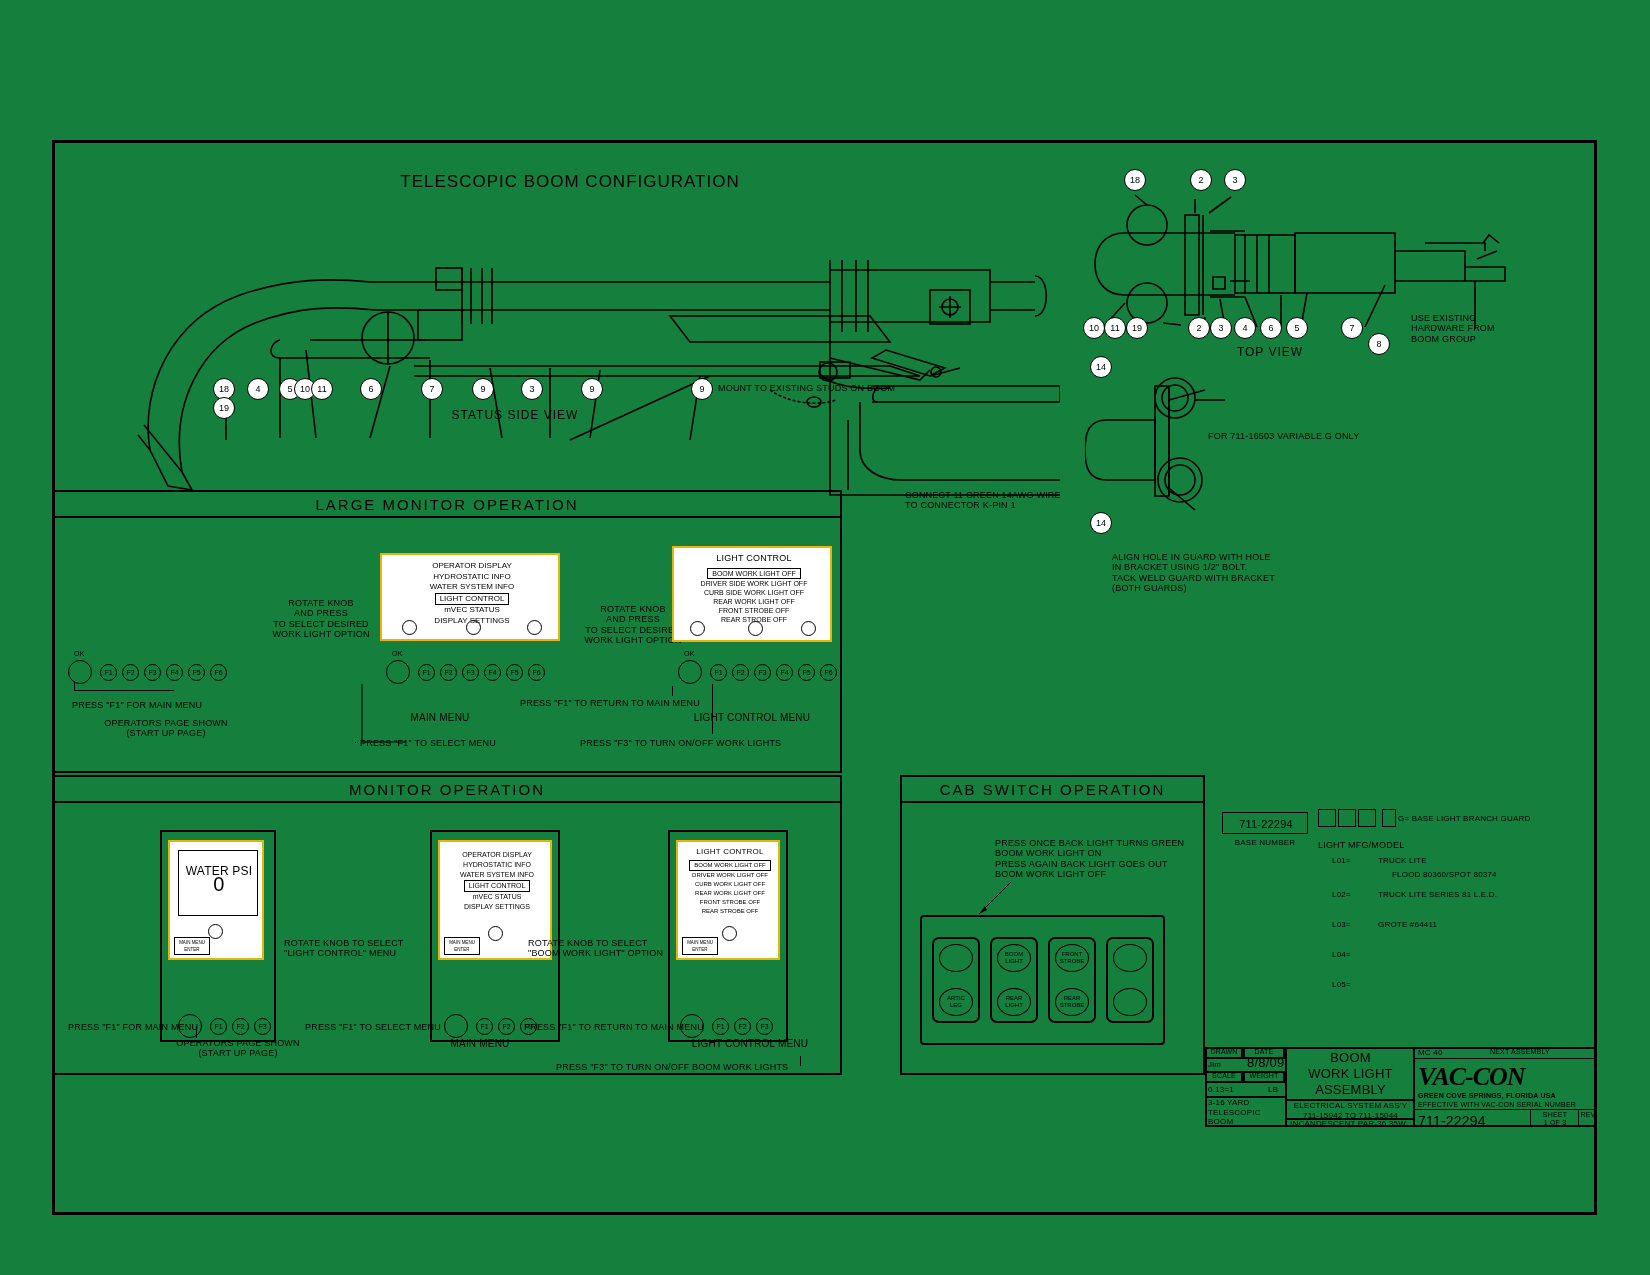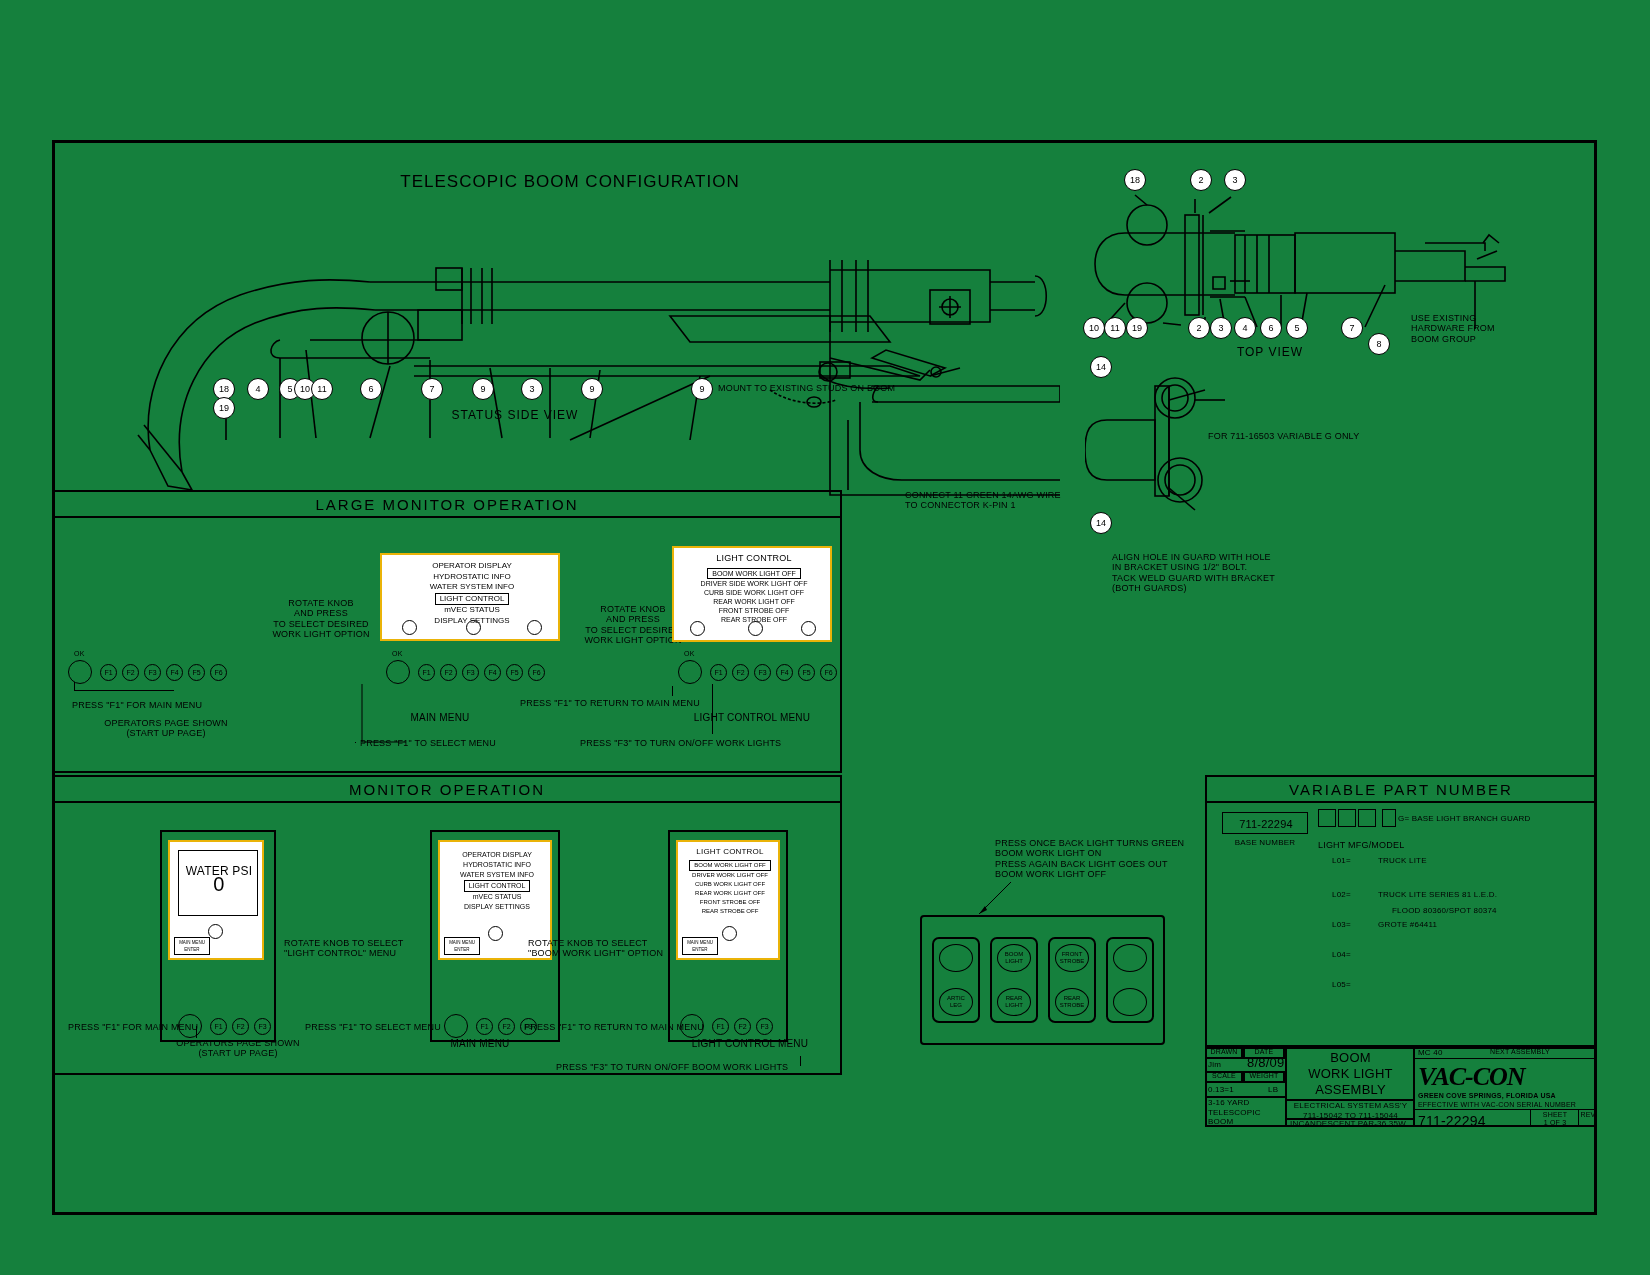--- a/index.html
+++ b/index.html
@@ -365,20 +365,23 @@
     <div class="okbtn" style="margin-right:8px;"></div>
     <div class="fbtn">F1</div>
     <div class="fbtn">F2</div>
     <div class="fbtn">F3</div>
   </div>
   <div class="lbl" style="left:524px;top:1022px;width:210px;">PRESS "F1" TO RETURN TO MAIN MENU</div>
   <div class="lbl c" style="left:680px;top:1038px;width:140px;font-size:10px;">LIGHT CONTROL MENU</div>
   <div class="lbl" style="left:556px;top:1062px;width:280px;">PRESS "F3" TO TURN ON/OFF BOOM WORK LIGHTS</div>
   <div class="ln" style="left:800px;top:1056px;width:1px;height:10px;"></div>
 
+  <div class="box" style="left:900px;top:775px;width:305px;height:300px;">
+    <div class="hdr">CAB SWITCH OPERATION</div>
+  </div>
   <div class="lbl" style="left:995px;top:838px;width:200px;white-space:pre-line;">PRESS ONCE BACK LIGHT TURNS GREEN
 BOOM WORK LIGHT ON
 PRESS AGAIN BACK LIGHT GOES OUT
 BOOM WORK LIGHT OFF</div>
   <svg style="position:absolute;left:975px;top:880px;" width="40" height="40">
       <path d="M36 2 L4 34" stroke="#000" fill="none" stroke-width="1"></path>
       <path d="M4 34 L12 30 L10 26 Z" fill="#000"></path>
     </svg>
 
   <div class="box" style="left:920px;top:915px;width:245px;height:130px;border-radius:4px;"></div>
@@ -397,37 +400,34 @@
     <div class="swoval" style="white-space:pre-line;">FRONT
 STROBE</div>
     <div class="swoval" style="white-space:pre-line;">REAR
 STROBE</div>
   </div>
   <div class="swrock" style="left:1106px;top:937px;">
     <div class="swoval"></div>
     <div class="swoval"></div>
   </div>
 
-  <div class="box" style="left:1205px;top:775px;width:392px;height:272px;">
-    <div class="hdr">VARIABLE PART NUMBER</div>
-  </div>
   <div class="vbox" style="left:1222px;top:812px;width:86px;height:22px;">
     <div class="lbl c" style="left:0;top:5px;width:86px;font-size:11px;">711-22294</div>
   </div>
   <div class="lbl c" style="left:1220px;top:838px;width:90px;font-size:8px;">BASE NUMBER</div>
   <div class="vbox" style="left:1318px;top:809px;width:18px;height:18px;"></div>
   <div class="vbox" style="left:1338px;top:809px;width:18px;height:18px;"></div>
   <div class="vbox" style="left:1358px;top:809px;width:18px;height:18px;"></div>
   <div class="vbox" style="left:1382px;top:809px;width:14px;height:18px;"></div>
   <div class="lbl" style="left:1398px;top:814px;width:190px;font-size:8px;">G= BASE LIGHT BRANCH GUARD</div>
   <div class="lbl" style="left:1318px;top:840px;width:160px;font-size:9px;">LIGHT MFG/MODEL</div>
 
   <div class="lbl" style="left:1332px;top:856px;font-size:8px;">L01=</div>
   <div class="lbl" style="left:1378px;top:856px;font-size:8px;">TRUCK LITE</div>
-  <div class="lbl" style="left:1392px;top:870px;font-size:8px;margin-top:36px;">FLOOD 80360/SPOT 80374</div>
+  <div class="lbl" style="left:1392px;top:870px;font-size:8px;">FLOOD 80360/SPOT 80374</div>
   <div class="lbl" style="left:1332px;top:890px;font-size:8px;">L02=</div>
   <div class="lbl" style="left:1378px;top:890px;font-size:8px;">TRUCK LITE SERIES 81 L.E.D.</div>
   <div class="lbl" style="left:1332px;top:920px;font-size:8px;">L03=</div>
   <div class="lbl" style="left:1378px;top:920px;font-size:8px;">GROTE #64411</div>
   <div class="lbl" style="left:1332px;top:950px;font-size:8px;">L04=</div>
   <div class="lbl" style="left:1332px;top:980px;font-size:8px;">L05=</div>
 
   <div class="box" style="left:1205px;top:1047px;width:392px;height:80px;"></div>
 
   <div class="box" style="left:1205px;top:1047px;width:38px;height:12px;"></div>

